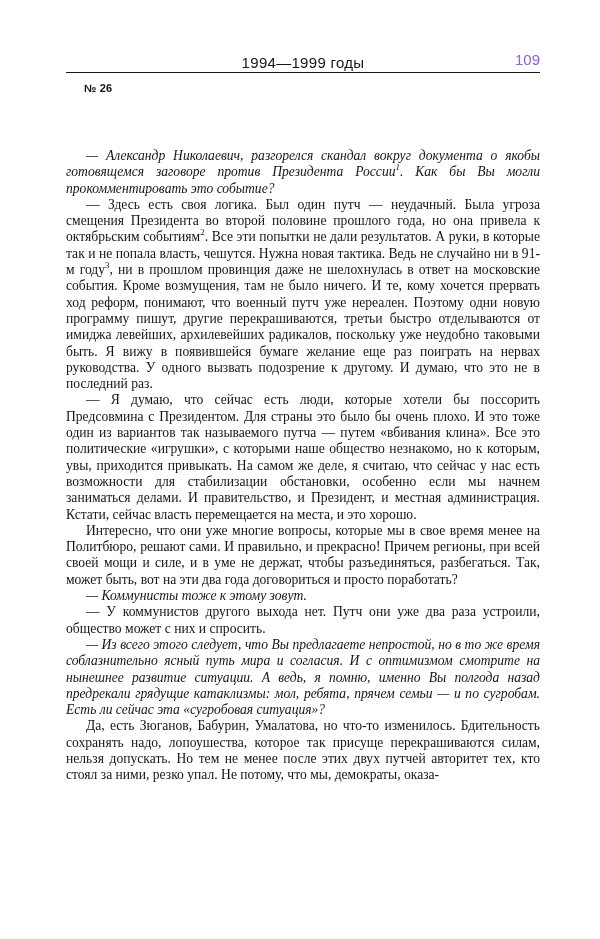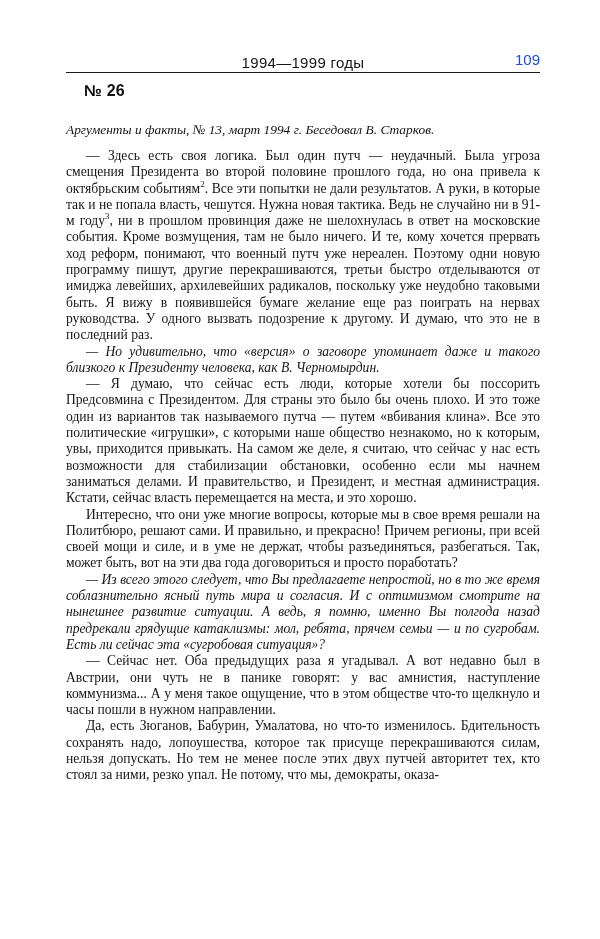--- a/index.html
+++ b/index.html
@@ -36,38 +36,38 @@
     letter-spacing: 0.3px;
     color: #161616;
     white-space: nowrap;
   }
   .running-head .rh-folio {
     position: absolute;
     right: 0;
     top: -3px;
     font-family: "Liberation Sans", "DejaVu Sans", sans-serif;
     font-size: 15px;
-    color: #1d4ed8;
+    color: #8b5cf6;
   }
   .head-rule {
     position: absolute;
     left: 66px;
     top: 72px;
     width: 474px;
     height: 1.4px;
     background: #1a1a1a;
   }
 
   
   .doc-number {
     position: absolute;
     left: 84px;
     top: 82px;
     font-family: "Liberation Sans", "DejaVu Sans", sans-serif;
-    font-size: 16px;
+    font-size: 11px;
     font-weight: bold;
     letter-spacing: 0.2px;
     color: #111;
     white-space: nowrap;
   }
   .doc-title {
     position: absolute;
     left: 66px;
     top: 99px;
     font-family: "Liberation Sans", "DejaVu Sans", sans-serif;
@@ -117,35 +117,35 @@
 
 <div class="page">
 
   <div class="running-head">
     <span class="rh-center">1994—1999 годы</span>
     <span class="rh-folio">109</span>
   </div>
   <div class="head-rule"></div>
 
   <div class="doc-number">№ 26</div>
-  <div class="doc-source">Аргументы и факты, № 13, март 1994 г. Беседовал В. Старков.</div>
 
   <div class="body-col">
 
+    <p class="para q"><span>— Александр Николаевич, разгорелся скандал вокруг документа о якобы готовящемся заговоре против Президента России</span><sup>1</sup><span>. Как бы Вы могли прокомментировать это событие?</span></p>
 
     <p class="para"><span>— Здесь есть своя логика. Был один путч — неудачный. Была угроза смещения Президента во второй половине прошлого года, но она привела к октябрьским событиям</span><sup>2</sup><span>. Все эти попытки не дали результатов. А руки, в которые так и не попала власть, чешутся. Нужна новая тактика. Ведь не случайно ни в 91-м году</span><sup>3</sup><span>, ни в прошлом провинция даже не шелохнулась в ответ на московские события. Кроме возмущения, там не было ничего. И те, кому хочется прервать ход реформ, понимают, что военный путч уже нереален. Поэтому одни новую программу пишут, другие перекрашиваются, третьи быстро отделываются от имиджа левейших, архилевейших радикалов, поскольку уже неудобно таковыми быть. Я вижу в появившейся бумаге желание еще раз поиграть на нервах руководства. У одного вызвать подозрение к другому. И думаю, что это не в последний раз.</span></p>
 
-    <p class="para q">— Но удивительно, что «версия» о заговоре упоминает даже и такого близкого к Президенту человека, как В. Черномырдин.</p>
 
     <p class="para">— Я думаю, что сейчас есть люди, которые хотели бы поссорить Предсовмина с Президентом. Для страны это было бы очень плохо. И это тоже один из вариантов так называемого путча — путем «вбивания клина». Все это политические «игрушки», с которыми наше общество незнакомо, но к которым, увы, приходится привыкать. На самом же деле, я считаю, что сейчас у нас есть возможности для стабилизации обстановки, особенно если мы начнем заниматься делами. И правительство, и Президент, и местная администрация. Кстати, сейчас власть перемещается на места, и это хорошо.</p>
 
-    <p class="para">Интересно, что они уже многие вопросы, которые мы в свое время решали на Политбюро, решают сами. И правильно, и прекрасно! Причем регионы, при всей своей мощи и силе, и в уме не держат, чтобы разъединяться, разбегаться. Так, может быть, вот на эти два года договориться и просто поработать?</p>
+    <p class="para">Интересно, что они уже многие вопросы, которые мы в свое время менее на Политбюро, решают сами. И правильно, и прекрасно! Причем регионы, при всей своей мощи и силе, и в уме не держат, чтобы разъединяться, разбегаться. Так, может быть, вот на эти два года договориться и просто поработать?</p>
 
+    <p class="para q">— Коммунисты тоже к этому зовут.</p>
 
+    <p class="para">— У коммунистов другого выхода нет. Путч они уже два раза устроили, общество может с них и спросить.</p>
 
     <p class="para q">— Из всего этого следует, что Вы предлагаете непростой, но в то же время соблазнительно ясный путь мира и согласия. И с оптимизмом смотрите на нынешнее развитие ситуации. А ведь, я помню, именно Вы полгода назад предрекали грядущие катаклизмы: мол, ребята, прячем семьи — и по сугробам. Есть ли сейчас эта «сугробовая ситуация»?</p>
 
-    <p class="para">— Сейчас нет. Оба предыдущих раза я угадывал. А вот недавно был в Австрии, они чуть не в панике говорят: у вас амнистия, наступление коммунизма... А у меня такое ощущение, что в этом обществе что-то щелкнуло и часы пошли в нужном направлении.</p>
 
     <p class="para">Да, есть Зюганов, Бабурин, Умалатова, но что-то изменилось. Бдительность сохранять надо, лопоушества, которое так присуще перекрашиваются силам, нельзя допускать. Но тем не менее после этих двух путчей авторитет тех, кто стоял за ними, резко упал. Не потому, что мы, демократы, оказа-</p>
 
   </div>
 </div>
 
 </body></html>

